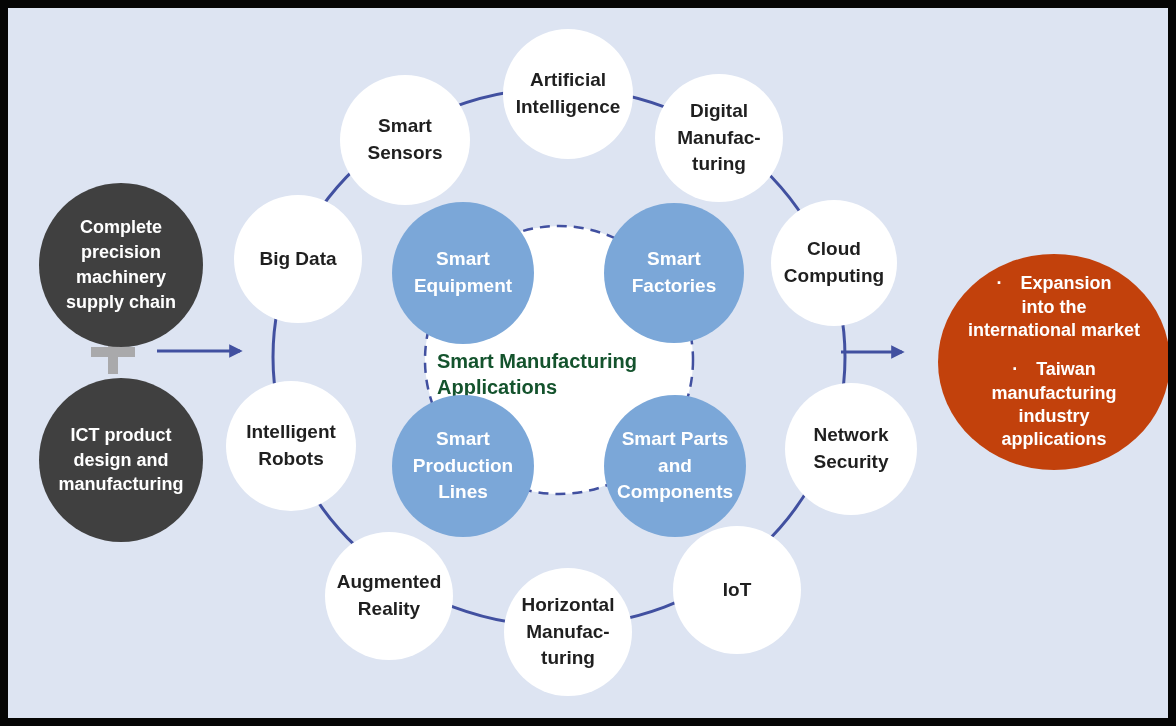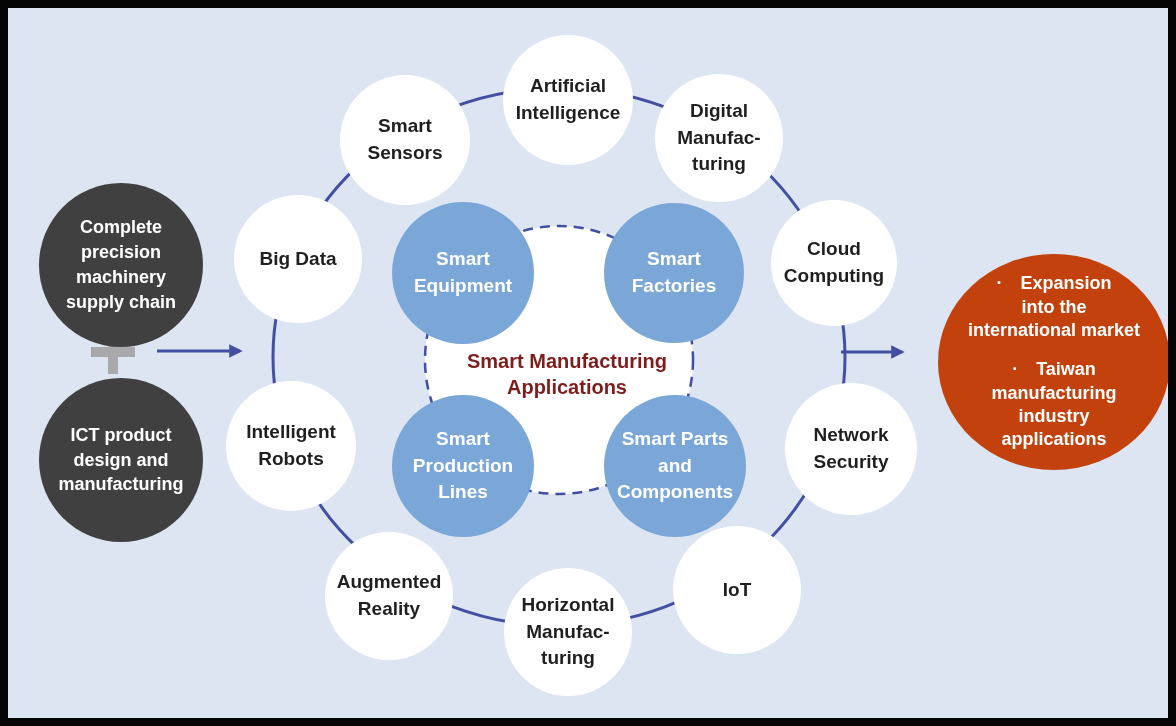--- a/index.html
+++ b/index.html
@@ -21,21 +21,21 @@
     text-align:center;
   }
   .circle span{white-space:pre-line;display:block;}
   .tech{background:#ffffff;color:#1f1f1f;font-size:19px;line-height:1.42;}
   .app{background:#7ba7d8;color:#ffffff;font-size:19px;line-height:1.4;}
   .input{background:#404040;color:#ffffff;font-size:18px;line-height:1.38;}
   .outcome{background:#c2410c;color:#ffffff;font-size:18px;line-height:1.3;}
   .outcome .inner{display:flex;flex-direction:column;gap:16px;}
   .hub-label{
     position:absolute;left:429px;top:340px;width:260px;
-    text-align:center;color:#7f1d1d;font-size:20px;line-height:1.3;
+    text-align:left;color:#14532d;font-size:20px;line-height:1.3;
     white-space:pre-line;
   }
 </style>
 </head>
 <body>
 
 <div class="frame">
 
   <svg class="lines" viewBox="0 0 1176 726">
     <defs>
@@ -73,21 +73,21 @@
 manufacturing</span>
   </div>
 
   <div class="circle tech" style="left:226px;top:187px;width:128px;height:128px;">
     <span>Big Data</span>
   </div>
   <div class="circle tech" style="left:332px;top:67px;width:130px;height:130px;">
     <span>Smart
 Sensors</span>
   </div>
-  <div class="circle tech" style="left:495px;top:27px;width:130px;height:130px;">
+  <div class="circle tech" style="left:495px;top:21px;width:130px;height:130px;">
     <span>Artificial
 Intelligence</span>
   </div>
   <div class="circle tech" style="left:647px;top:66px;width:128px;height:128px;">
     <span>Digital
 Manufac-
 turing</span>
   </div>
   <div class="circle tech" style="left:763px;top:192px;width:126px;height:126px;">
     <span>Cloud

